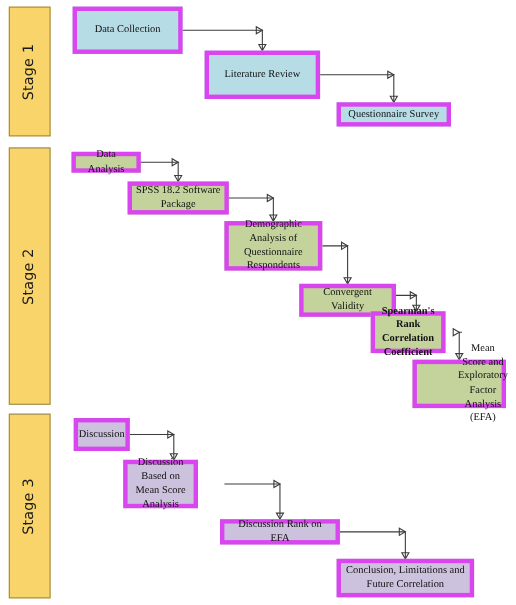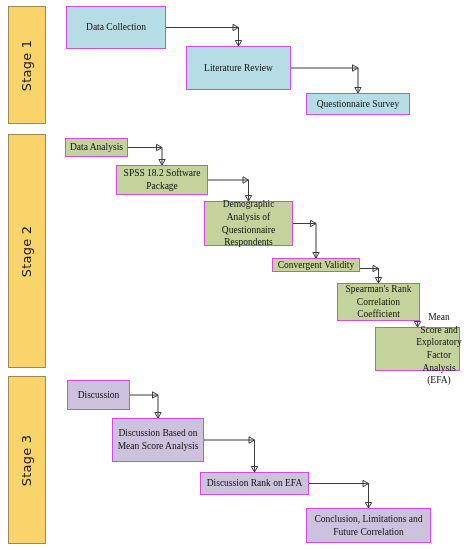--- a/index.html
+++ b/index.html
@@ -33,21 +33,21 @@
     transform: rotate(-90deg);
     white-space: nowrap;
     font-family: "DejaVu Sans", sans-serif;
     font-size: 13px;
     color: #1a1a1a;
     letter-spacing: 0.2px;
   }
   .node {
     position: absolute;
     box-sizing: border-box;
-    border: 1px solid #d946ef;
+    border: 4px solid #d946ef;
     display: flex;
     align-items: center;
     justify-content: center;
     text-align: center;
     font-family: "Liberation Serif", serif;
     font-size: 9.5px;
     line-height: 1.32;
     color: #111111;
     padding: 1px 3px;
   }
@@ -146,33 +146,33 @@
       </div>
       <div class="node node-s2" style="left: 65px; top: 138px; width: 63px; height: 19px;">
         <span>Data Analysis</span>
       </div>
       <div class="node node-s2" style="left: 116px; top: 165px; width: 92px; height: 30px;">
         <span>SPSS 18.2 Software Package</span>
       </div>
       <div class="node node-s2" style="left: 204px; top: 201px; width: 89px; height: 45px;">
         <span>Demographic Analysis of Questionnaire Respondents</span>
       </div>
-      <div class="node node-s2" style="left: 272px; top: 258px; width: 88px; height: 14px;">
+      <div class="node node-s2" style="left: 272px; top: 258px; width: 88px; height: 30px;">
         <span>Convergent Validity</span>
       </div>
-      <div class="node node-s2" style="left: 337px; top: 283px; width: 83px; height: 38px;">
+      <div class="node node-s2" style="left: 337px; top: 283px; width: 68px; height: 38px; font-weight: bold;">
         <span>Spearman's Rank Correlation Coefficient</span>
       </div>
       <div class="node node-s2" style="left: 375px; top: 327px; width: 85px; height: 44px; padding-left: 46px;">
         <span>Mean Score and Exploratory Factor Analysis (EFA)</span>
       </div>
-      <div class="node node-s3" style="left: 67px; top: 380px; width: 63px; height: 30px;">
+      <div class="node node-s3" style="left: 67px; top: 380px; width: 51px; height: 30px;">
         <span>Discussion</span>
       </div>
-      <div class="node node-s3" style="left: 112px; top: 418px; width: 92px; height: 44px;">
+      <div class="node node-s3" style="left: 112px; top: 418px; width: 68px; height: 44px;">
         <span>Discussion Based on Mean Score Analysis</span>
       </div>
       <div class="node node-s3" style="left: 200px; top: 472px; width: 109px; height: 23px;">
         <span>Discussion Rank on EFA</span>
       </div>
       <div class="node node-s3" style="left: 306px; top: 508px; width: 125px; height: 35px;">
         <span>Conclusion, Limitations and Future Correlation</span>
       </div>
     </div>
 </div>

